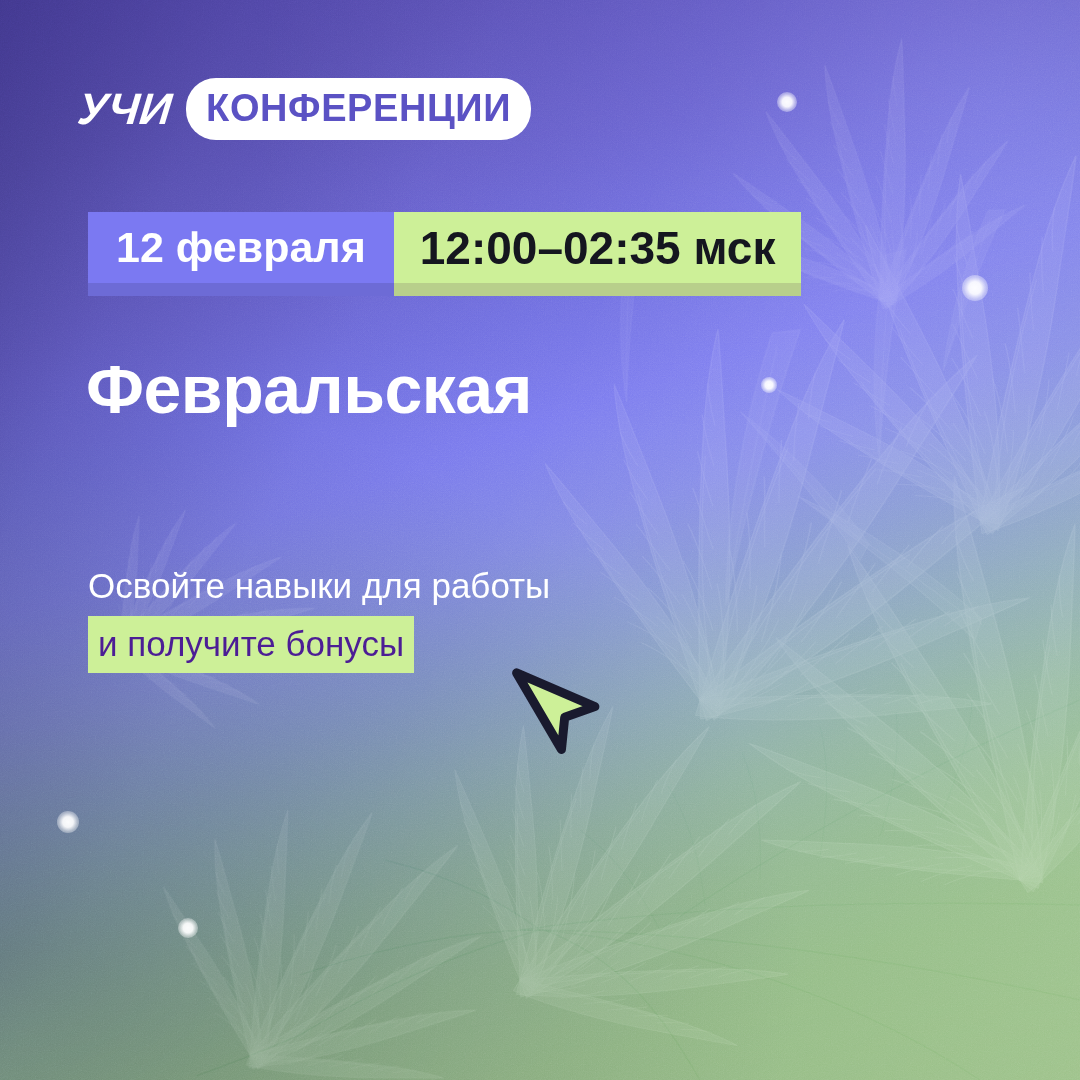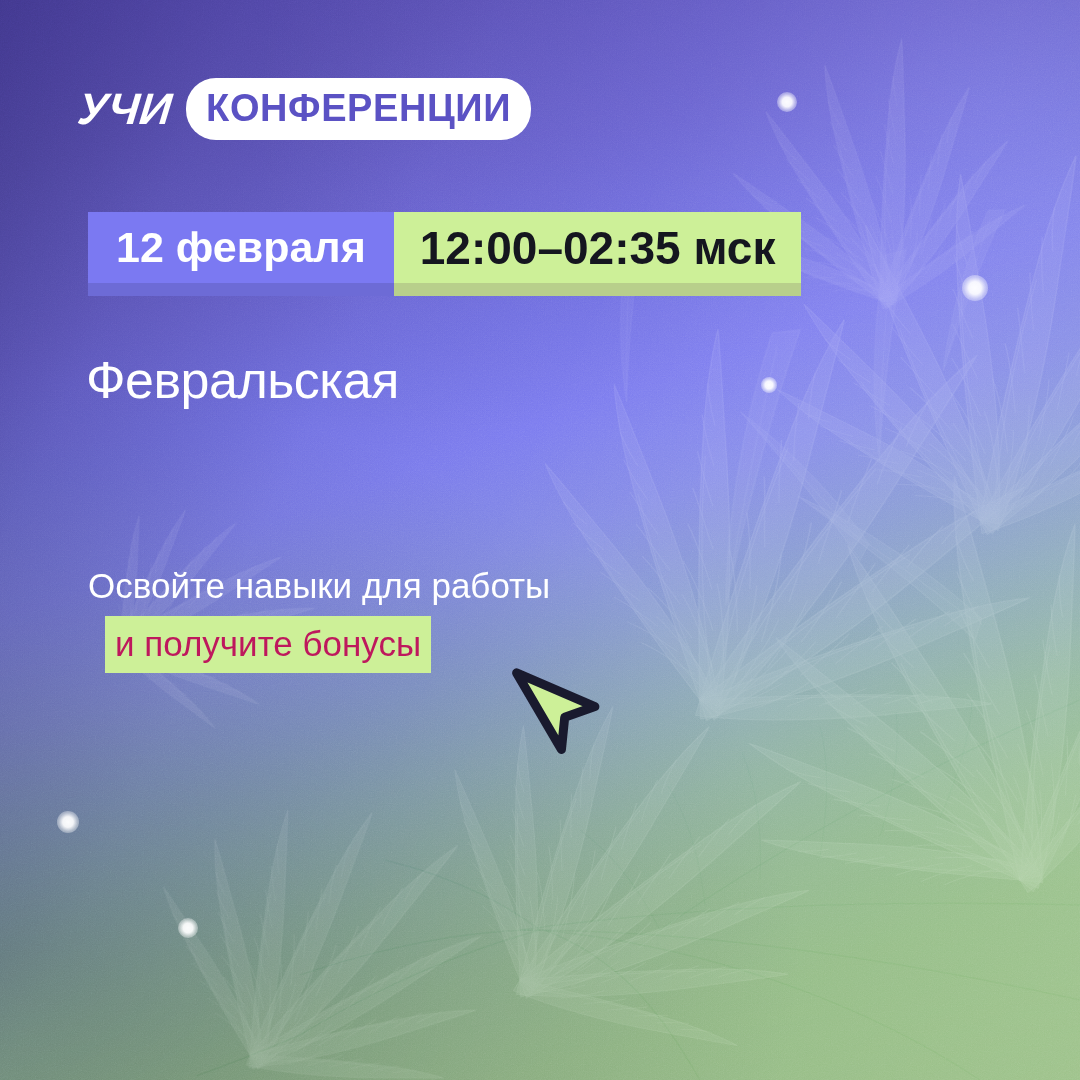--- a/index.html
+++ b/index.html
@@ -178,22 +178,22 @@
   .badge-time .badge-foot {
     background: #b8cf8b;
   }
 
   
   .headline {
     position: absolute;
     left: 86px;
     top: 352px;
     color: #ffffff;
-    font-size: 52px;
-    font-weight: 400;
+    font-size: 68px;
+    font-weight: 700;
     line-height: 1.10;
     letter-spacing: -0.5px;
     white-space: nowrap;
   }
   .headline span { display: block; }
 
   
   .subtitle {
     position: absolute;
     left: 88px;
@@ -204,23 +204,22 @@
     white-space: nowrap;
   }
   .sub-line-1 {
     color: #ffffff;
     display: block;
   }
   .sub-line-2 {
     display: inline-block;
     margin-top: 7px;
     background: #cdf098;
-    color: #be185d;
+    color: #4c1d95;
     padding: 5px 10px 7px 10px;
-    margin-left: 17px;
   }
 
   
   .cursor {
     position: absolute;
     left: 505px;
     top: 655px;
     width: 104px;
     height: 100px;
   }

